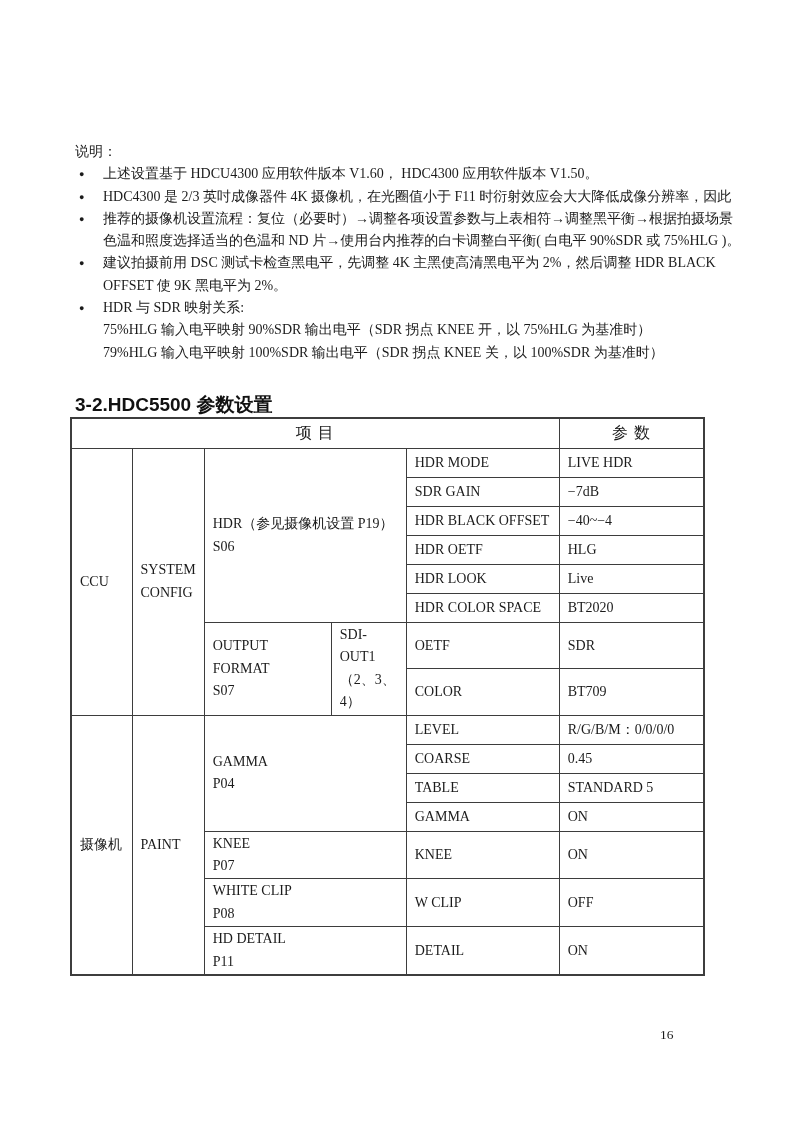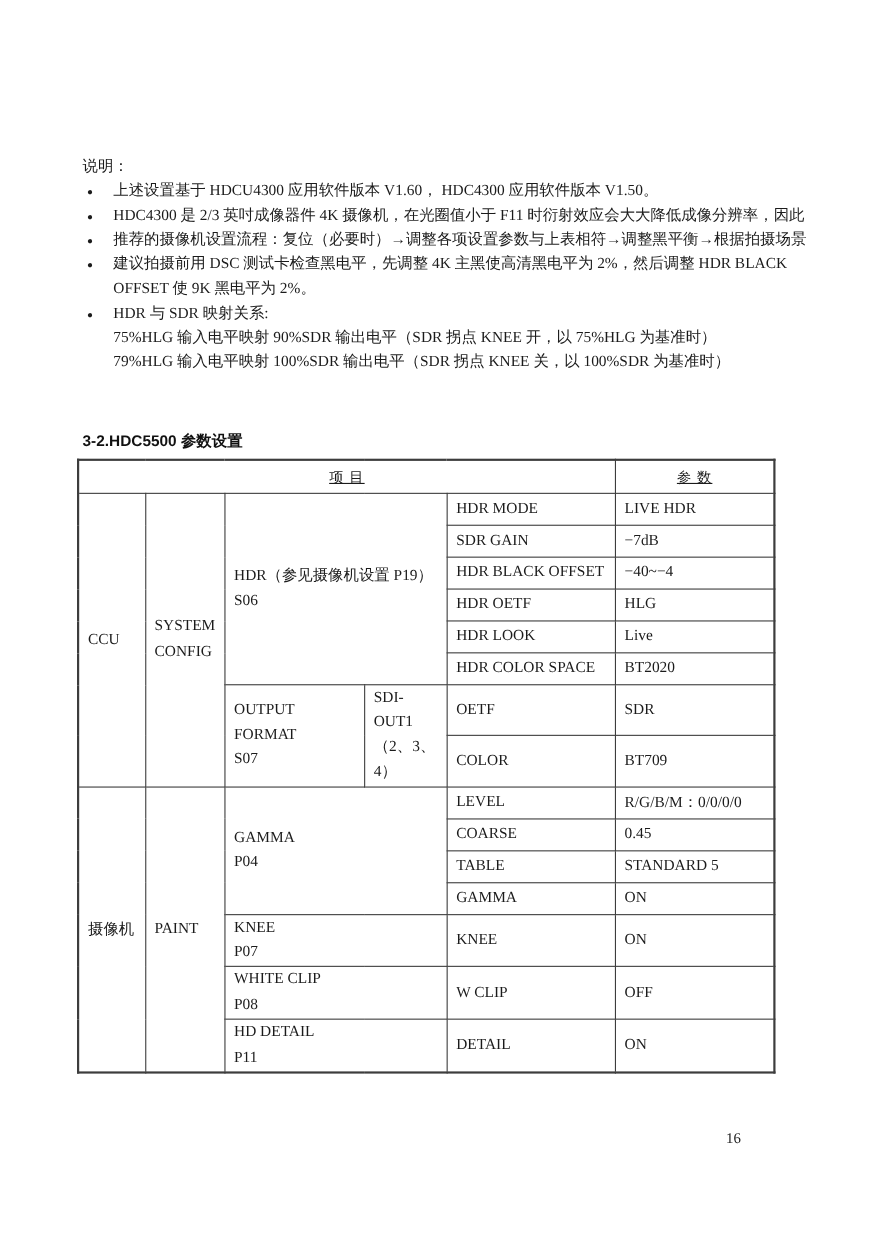--- a/index.html
+++ b/index.html
@@ -22,41 +22,40 @@
   .bullet{
     flex:0 0 28px;box-sizing:border-box;padding-left:4px;
     font-size:9px;display:flex;align-items:center;
   }
   .note-line.cont{padding-left:28px;}
   .ltxt{white-space:nowrap;}
   
   .section-heading{
     position:absolute;left:75px;top:392px;
     font-family:"Liberation Sans","DejaVu Sans",sans-serif;
-    font-weight:700;font-size:14px;color:#111;
+    font-weight:700;font-size:19px;color:#111;
     white-space:nowrap;
   }
   
   .param-table{
     position:absolute;left:70px;top:417px;
     border-collapse:collapse;
     border:2px solid #3d3d3d;
     font-size:14px;color:#1b1b1b;
     table-layout:fixed;
   }
   .param-table td{
     border:1px solid #3d3d3d;
     padding:1px 8px;
     vertical-align:middle;
     overflow:hidden;
   }
   .param-table .th{
-    text-align:center;font-size:13px;height:27px;
+    text-align:center;font-size:16px;height:27px;
     letter-spacing:1px;
-    text-decoration:underline;
   }
   .rs{height:29px;}
   .rk{height:45px;}
   .rw{height:46px;padding-left:20px;}
   .rd{height:48px;}
   .ml{white-space:pre-line;line-height:1.6;}
   .page-number{
     position:absolute;left:660px;top:1027px;
     font-size:13.5px;
     text-align:center;
@@ -81,20 +80,23 @@
       <div class="note-line">
         <span class="bullet">●</span>
         <span class="ltxt">HDC4300 是 2/3 英吋成像器件 4K 摄像机，在光圈值小于 F11 时衍射效应会大大降低成像分辨率，因此</span>
       </div>
     </div>
 
     <div class="note-item">
       <div class="note-line">
         <span class="bullet">●</span>
         <span class="ltxt">推荐的摄像机设置流程：复位（必要时）→调整各项设置参数与上表相符→调整黑平衡→根据拍摄场景</span>
+      </div>
+      <div class="note-line cont">
+        <span class="ltxt">色温和照度选择适当的色温和 ND 片→使用台内推荐的白卡调整白平衡( 白电平 90%SDR 或 75%HLG )。</span>
       </div>
     </div>
 
     <div class="note-item">
       <div class="note-line">
         <span class="bullet">●</span>
         <span class="ltxt">建议拍摄前用 DSC 测试卡检查黑电平，先调整 4K 主黑使高清黑电平为 2%，然后调整 HDR BLACK</span>
       </div>
       <div class="note-line cont">
         <span class="ltxt">OFFSET 使 9K 黑电平为 2%。</span>

